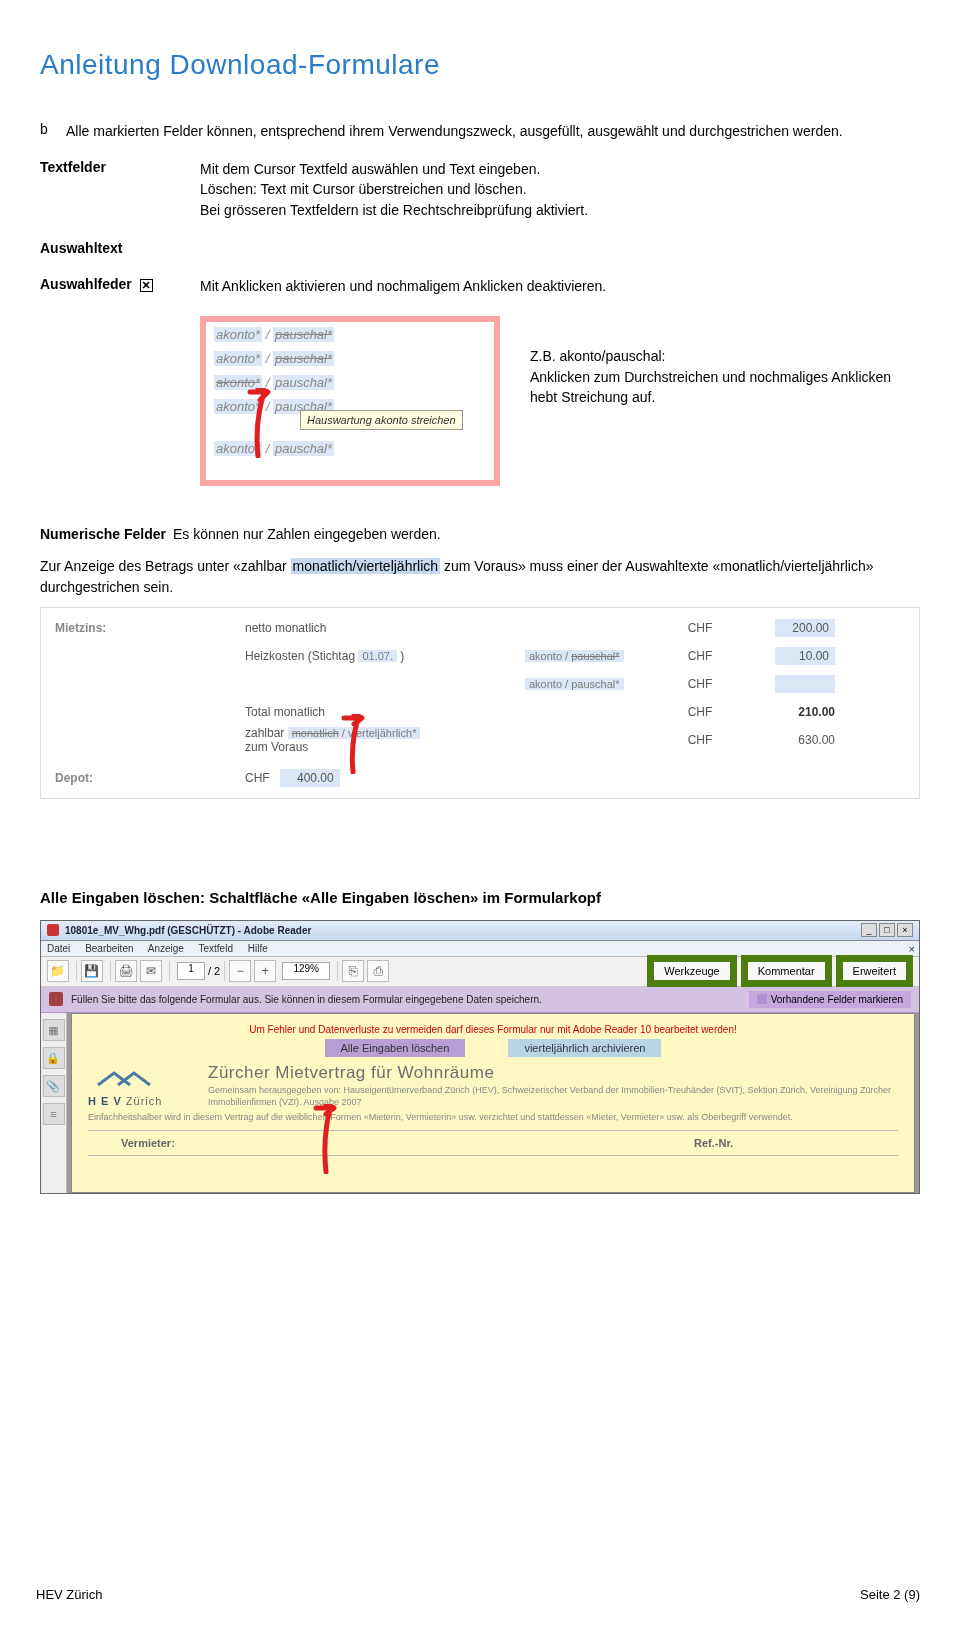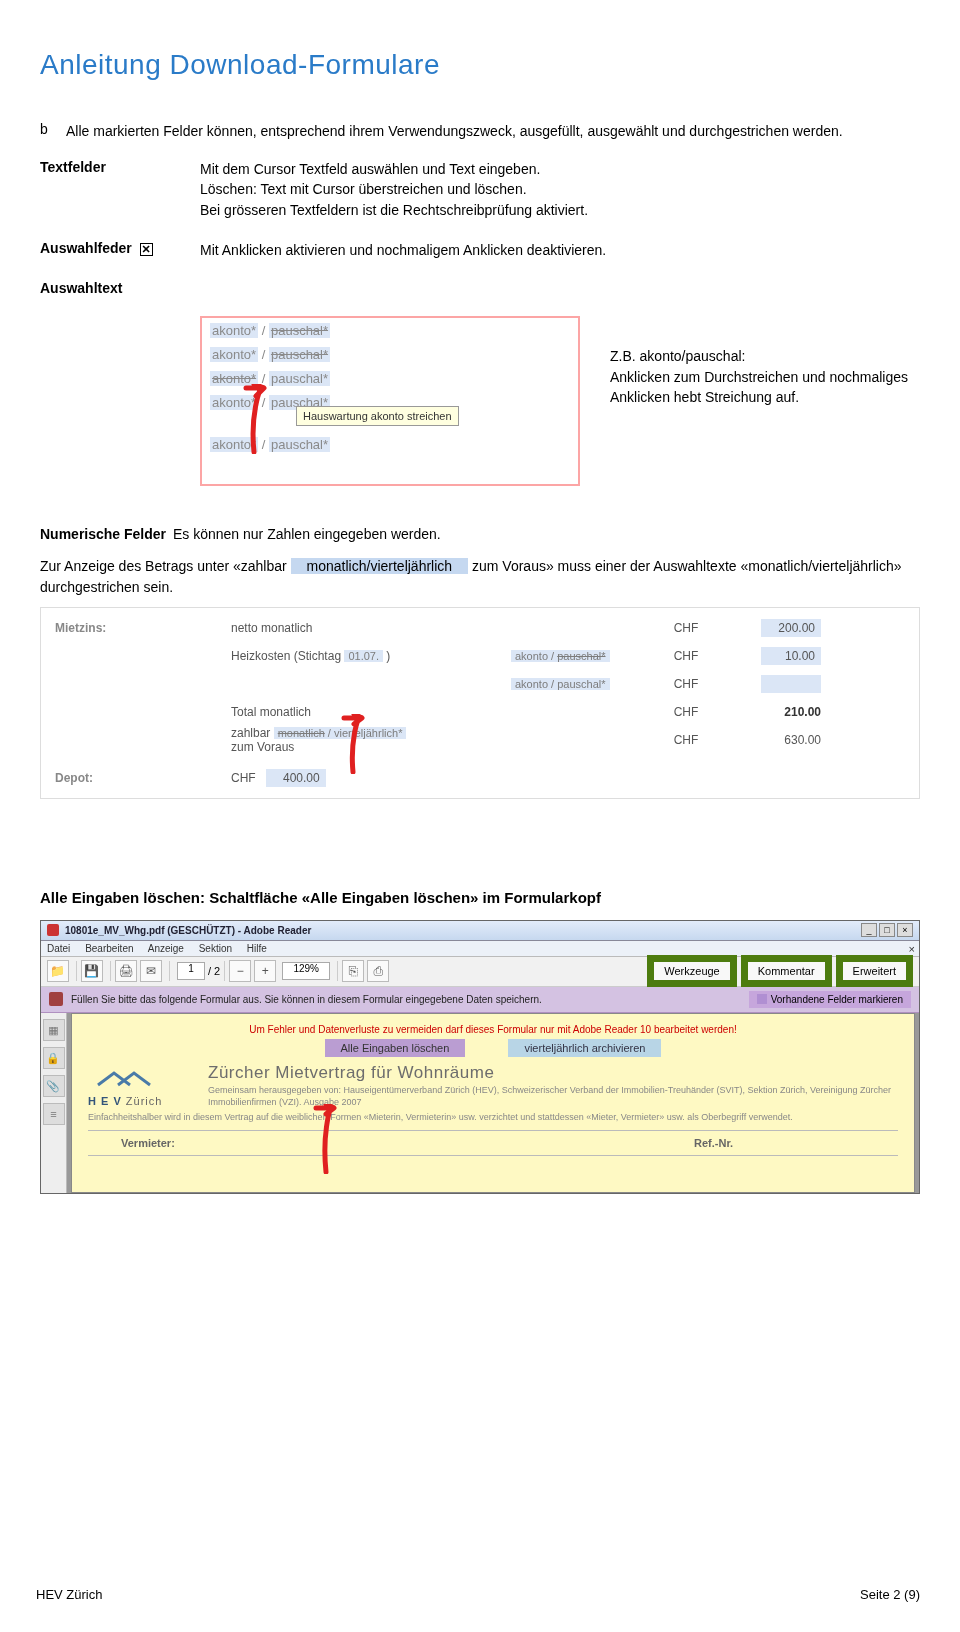--- a/index.html
+++ b/index.html
@@ -23,40 +23,40 @@
   }
   .intro-row { display:flex; margin-bottom:18px; }
   .intro-bullet { width:26px; flex-shrink:0; }
   .intro-text { line-height:1.45; }
   .def-table { margin-top:18px; }
   .def-row { display:flex; margin-bottom:20px; }
   .def-term { width:160px; flex-shrink:0; font-weight:bold; }
   .def-term .box { display:inline-block; border:1px solid #000; width:13px; height:13px; line-height:11px; text-align:center; font-size:11px; vertical-align:middle; margin-left:4px; }
   .def-desc { flex:1; line-height:1.45; }
   .ex1-row { display:flex; margin-top:8px; margin-bottom:40px; }
-  .ex1-img { width: 380px; height:170px; margin-left:160px; position:relative; border:2px solid #fca5a5; }
+  .ex1-img { width: 300px; height:170px; margin-left:160px; position:relative; border:6px solid #fca5a5;font-style:italic; }
   .ex1-text { margin-left:30px; flex:1; line-height:1.45; padding-top:30px; }
 
   .ex1-line { display:flex; align-items:center; height:24px; padding-left:8px; }
   .ex1-slot { color:#8a8a8a; font-size:13px; }
   .ex1-slot .hl { background:#dbe6f6; padding:0 2px; }
   .struck { text-decoration: line-through; }
   .ex1-tooltip { position:absolute; left:94px; top:88px; background:#ffffe0; border:1px solid #999; font-size:11px; padding:3px 6px; color:#333; white-space:nowrap; }
   .arrow1 { position:absolute; left:34px; top:66px; width:40px; height:70px; pointer-events:none; }
 
   .numf-row { margin-top:10px; }
   .numf-label { font-weight:bold; display:inline; }
   .numf-desc { display:inline; margin-left:3px; }
   .numf-note { margin-top:14px; line-height:1.45; }
-  .numf-note .hl { background:#c5d8f0; padding:0 16px; }
+  .numf-note .hl { background:#c5d8f0; padding:0 2px; }
 
   
   .miet { margin-top:10px; border:1px solid #ddd; padding:6px 14px; font-size:12px; color:#555; position:relative; }
   .miet-row { display:flex; align-items:center; height:28px; }
-  .miet-c1 { width:176px; flex-shrink:0; }
+  .miet-c1 { width:190px; flex-shrink:0; }
   .miet-c2 { width:280px; }
   .miet-c3 { width:140px; }
   .miet-c4 { width:70px; text-align:center; }
   .miet-c5 { width:100px; text-align:right; }
   .miet-lab { color:#888; font-weight:bold; }
   .miet-hl { background:#dbe6f6; color:#7c7c7c; padding:0 4px; font-size:11px; }
   .miet-struck { text-decoration:line-through; }
   .miet-amount-edit { background:#dbe6f6; padding:2px 6px; display:inline-block; min-width:60px; text-align:right; }
   .miet-total { font-weight:bold; color:#333; }
   .arrow2 { position:absolute; left:295px; top:106px; width:40px; height:60px; pointer-events:none; }
@@ -119,29 +119,29 @@
 </div>
 
 <div class="def-table">
   <div class="def-row">
     <div class="def-term">Textfelder</div>
     <div class="def-desc" style="white-space:pre-line;">Mit dem Cursor Textfeld auswählen und Text eingeben.
 Löschen: Text mit Cursor überstreichen und löschen.
 Bei grösseren Textfeldern ist die Rechtschreibprüfung aktiviert.</div>
   </div>
   <div class="def-row">
+    <div class="def-term">Auswahltext</div>
+    <div class="def-desc"></div>
+  </div>
+  <div class="def-row">
     <div class="def-term">
       <span>Auswahlfeder</span>
       <span class="box">✕</span>
     </div>
     <div class="def-desc">Mit Anklicken aktivieren und nochmaligem Anklicken deaktivieren.</div>
-  </div>
-  <div class="def-row">
-    <div class="def-term">Auswahltext</div>
-    <div class="def-desc"></div>
   </div>
 </div>
 
 <div class="ex1-row">
   <div class="ex1-img">
     <div class="ex1-line">
         <span class="ex1-slot"><span class="hl">akonto*</span> / <span class="hl struck">pauschal*</span></span>
       </div>
     <div class="ex1-line">
         <span class="ex1-slot"><span class="hl">akonto*</span> / <span class="hl struck">pauschal*</span></span>
@@ -229,21 +229,21 @@
     <div class="reader-winbtns">
       <div class="reader-winbtn">_</div>
       <div class="reader-winbtn">□</div>
       <div class="reader-winbtn">×</div>
     </div>
   </div>
   <div class="reader-menu">
     <span>Datei</span>
     <span>Bearbeiten</span>
     <span>Anzeige</span>
-    <span>Sektion</span>
+    <span>Textfeld</span>
     <span>Hilfe</span>
   </div>
   <div class="reader-close">×</div>
   <div class="reader-toolbar">
     <div class="tbtn">📁</div>
     <div class="sep"></div>
     <div class="tbtn">💾</div>
     <div class="sep"></div>
     <div class="tbtn">🖨</div>
     <div class="tbtn">✉</div>

